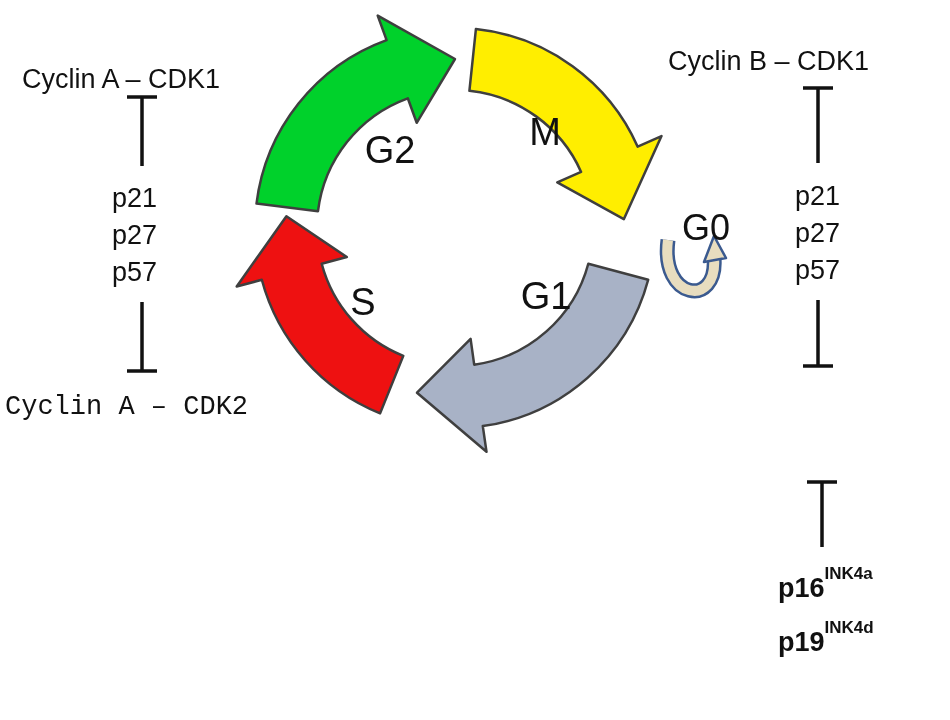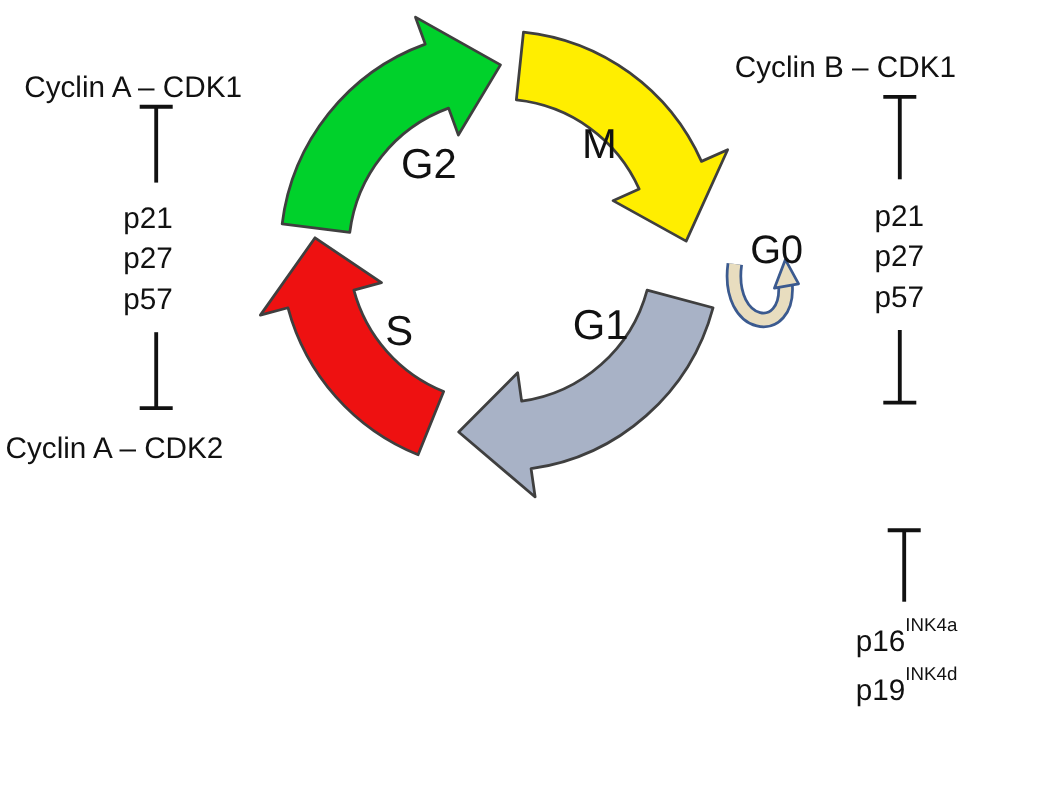--- a/index.html
+++ b/index.html
@@ -9,21 +9,21 @@
   .canvas > svg { position:absolute; left:0; top:0; }
   .arrow { stroke:#3f3f3f; stroke-width:2.5; stroke-linejoin:round; }
   .tbar  { stroke:#111111; stroke-width:3.5; stroke-linecap:butt; }
   .phase { font-size:38px; fill:#111111; text-anchor:middle; dominant-baseline:central; font-family:"Liberation Sans", sans-serif; }
   .phase.small { font-size:36px; }
   .g0-casing { fill:none; stroke:#3b5a8f; stroke-width:15; }
   .g0-band   { fill:none; stroke-width:10; }
   .g0-head   { stroke:#3b5a8f; stroke-width:2.5; stroke-linejoin:round; }
   .label { position:absolute; font-size:27px; color:#111111; white-space:nowrap; line-height:1.15; }
   .plist div { line-height:37px;text-align:center; }
-  .inklist div { line-height:38px; }
+  .inklist div { line-height:48px;font-weight:bold; }
   sup { font-size:17px; position:relative; top:-0.45em; }
 </style>
 </head>
 <body>
 
 <div class="canvas">
 
   <svg width="950" height="720" viewBox="0 0 950 720">
 
     <path class="arrow" d="M256.5,203.6 A200,200 0 0 1 386.6,40.1 L377.7,15.6 L455,59 L416.7,122.8 L407.8,98.3 A138,138 0 0 0 318,211.2 Z" fill="#00d12b"></path>
@@ -67,21 +67,21 @@
   </svg>
 
   <div class="label" style="left:6px; top:64px;margin-left:16px;">Cyclin A – CDK1</div>
 
   <div class="label plist" style="left:112px; top:180px;">
     <div>p21</div>
     <div>p27</div>
     <div>p57</div>
   </div>
 
-  <div class="label" style="left:5px; top:392px;">Cyclin A – CDK2</div>
+  <div class="label" style="left:5px; top:392px;font-family:Liberation Mono, monospace;">Cyclin A – CDK2</div>
 
   <div class="label" style="left:668px; top:46px;">Cyclin B – CDK1</div>
 
   <div class="label plist" style="left:795px; top:178px;">
     <div>p21</div>
     <div>p27</div>
     <div>p57</div>
   </div>
 
 

